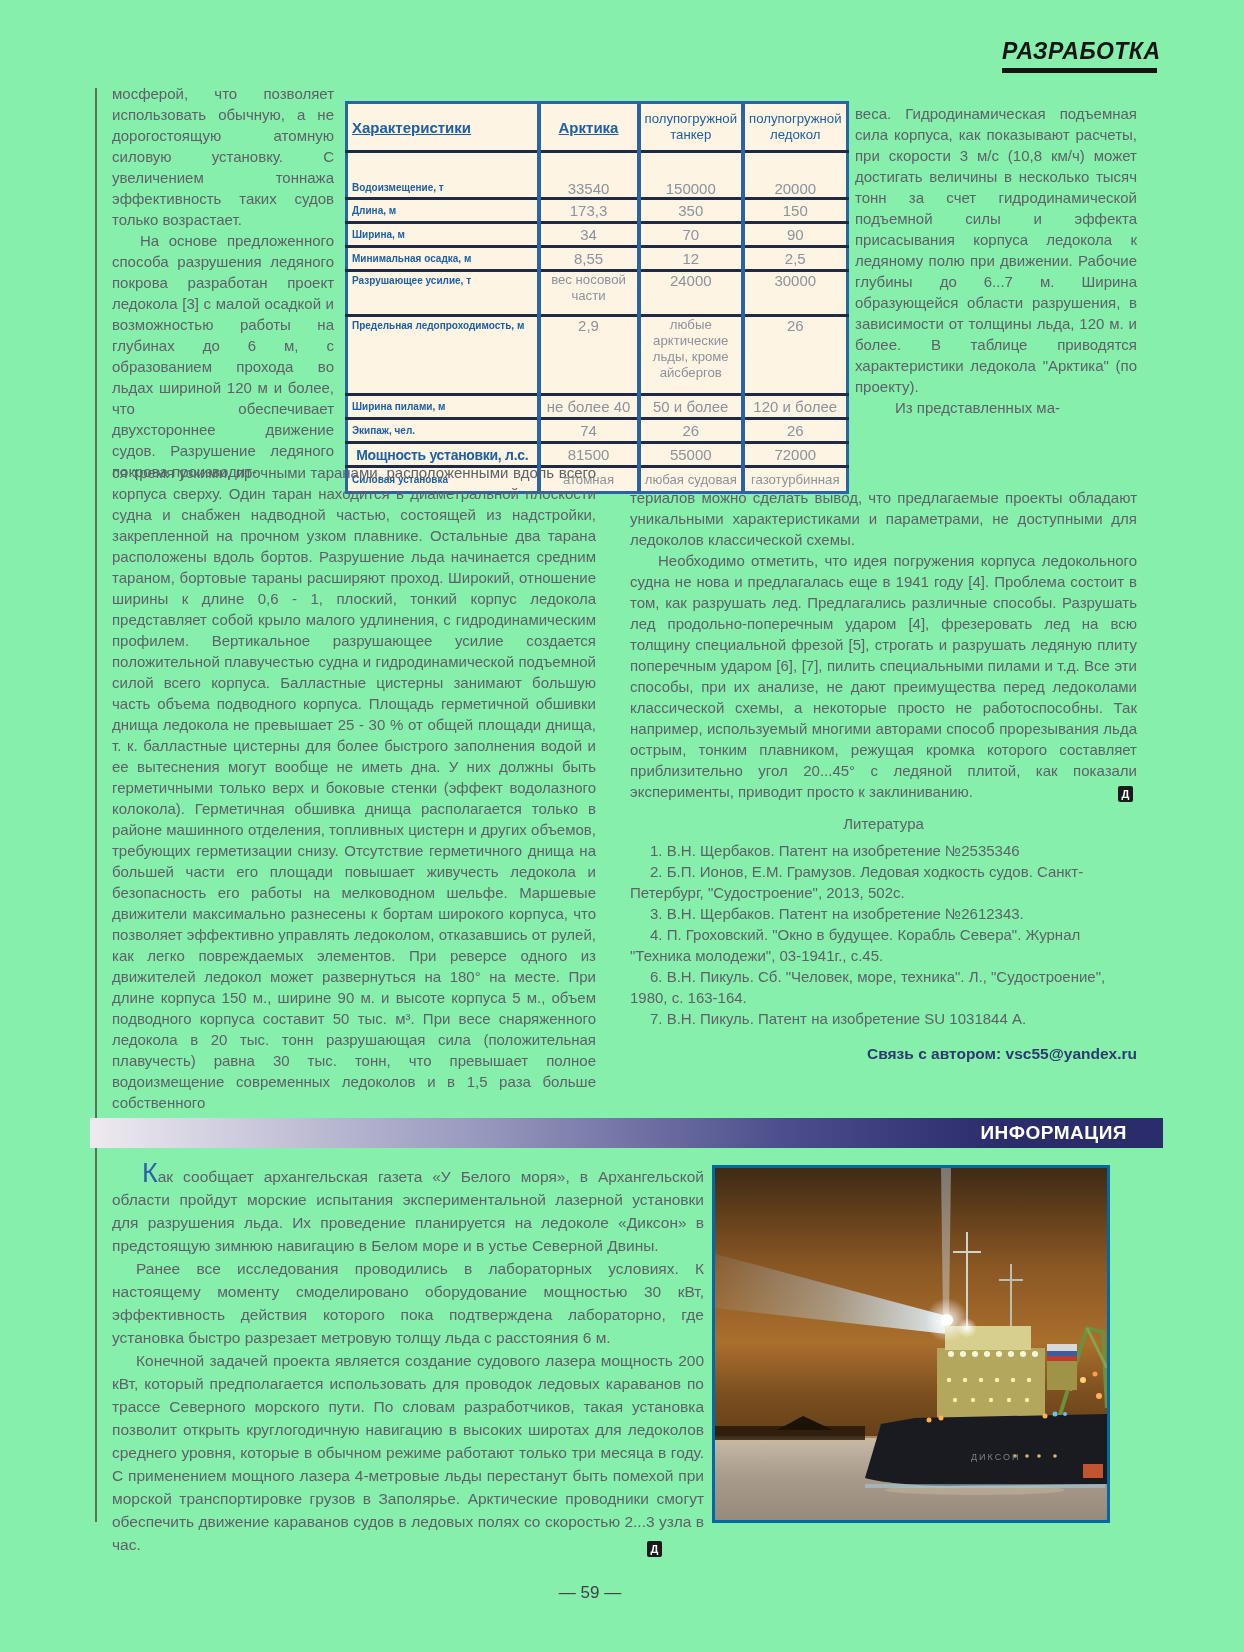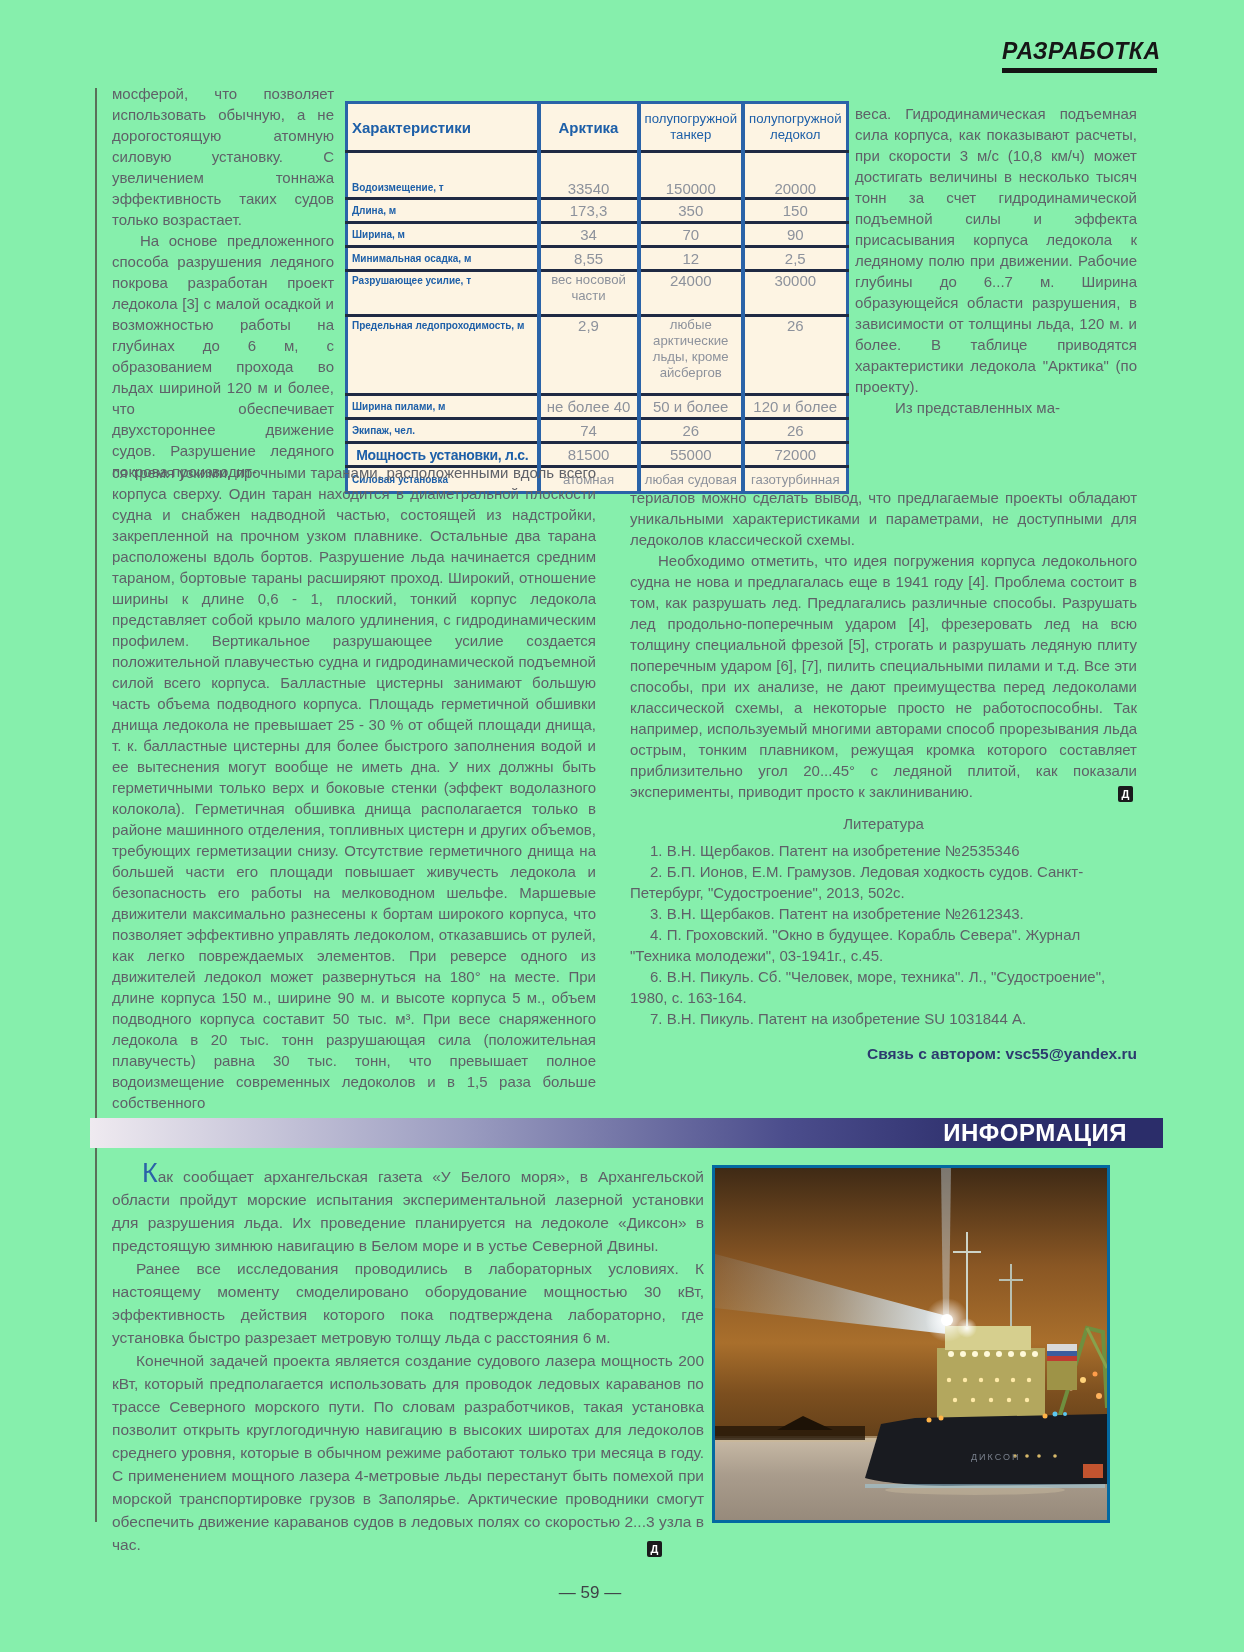--- a/index.html
+++ b/index.html
@@ -17,21 +17,21 @@
 
   
   table.spec { position:absolute; left:345px; top:101px; border-collapse:collapse;
     border:3px solid #2a63a8; table-layout:fixed; background:#fdf4e3; }
   table.spec th, table.spec td { border-left:4px solid #2a63a8; border-top:3px solid #1f2a44; padding:0 4px; overflow:hidden; }
   table.spec tr > *:first-child { border-left:none; }
   table.spec tr:first-child > * { border-top:none; }
   .lbl { color:#1d5fa8; font-weight:bold; font-size:10px; text-align:left; line-height:18px; }
   .val { color:#8d929c; font-size:15px; text-align:center; line-height:17px; }
   .val.small { font-size:13.2px; line-height:16px; }
-  .th-main { color:#1d5fa8; font-weight:bold; font-size:15px; }
+  .th-main { color:#1d5fa8; font-weight:bold; font-size:15px;text-decoration:underline; }
   .th-sub  { color:#1d5fa8; font-weight:normal; font-size:13.2px; text-align:center; line-height:16px; }
   tr.h46 > * { height:46px; } tr.h44 > * { height:44px; } tr.h42 > * { height:42px; }
   tr.h21 > * { height:21px; } tr.h23 > * { height:23px; } tr.h76 > * { height:76px; }
   tr.vbottom > * { vertical-align:bottom; padding-bottom:2px; }
   tr.vtop > * { vertical-align:top; padding-top:2px; }
   .nowrap { white-space:nowrap; letter-spacing:-0.3px; font-size:14px;text-align:center; }
 
   
   .txt { font-size:15px; line-height:21px; text-align:justify; color:#5f6168; }
   .txt p { margin:0; }
@@ -45,21 +45,21 @@
   .endmark { display:inline-block; background:#1a1a1c; color:#ffffff; font-weight:bold;
     font-size:11px; width:15px; height:16px; line-height:16px; text-align:center; border-radius:2px; }
 
   .lit-head { text-align:center; margin:10px 0 6px 0 !important; }
   .refs p { margin:0; text-indent:20px; text-align:left; }
   .contact { margin-top:14px !important; text-align:right; font-weight:bold; color:#2c3a6e; font-size:15.5px; }
 
   
   .info-bar { position:absolute; left:90px; top:1118px; width:1073px; height:30px;
     background:linear-gradient(90deg,#efeaf0 0%, #9a9cc0 35%, #4b4d8c 65%, #2b2d6a 85%, #2b2d6a 100%);
-    color:#ffffff; font-weight:bold; font-size:24px; letter-spacing:.5px;
+    color:#ffffff; font-weight:bold; font-size:19px; letter-spacing:.5px;
     line-height:30px; text-align:right; padding-right:36px; box-sizing:border-box; }
   .info-txt { position:absolute; left:112px; top:1160px; width:592px; font-size:15.5px; line-height:23px; }
   .dropcap { font-size:27px; line-height:1; color:#2b63a8; }
   .info-end { padding-right:42px; }
 
   .photo { position:absolute; left:712px; top:1165px; width:392px; height:352px; border:3px solid #0369a1; }
   .photo svg { display:block; }
 
   .pageno { position:absolute; left:520px; top:1583px; width:140px; text-align:center;
     font-size:17px; color:#3f4147; }

